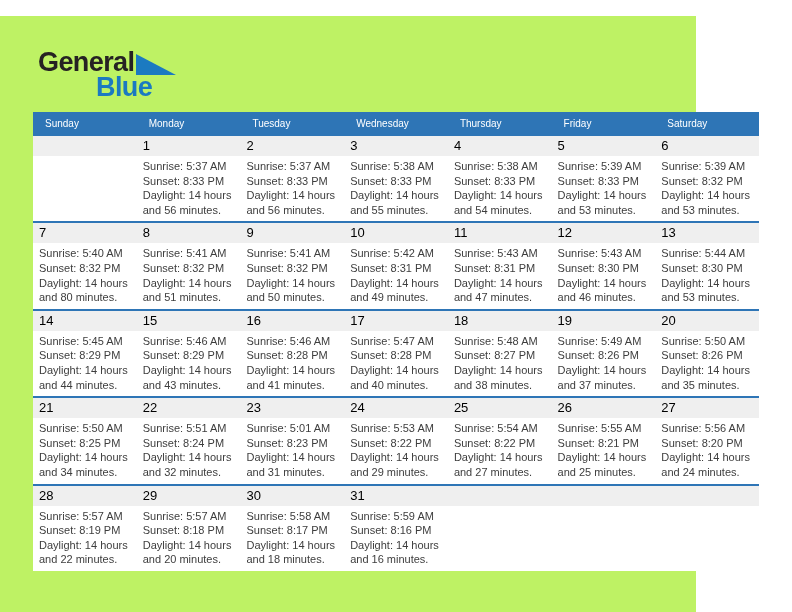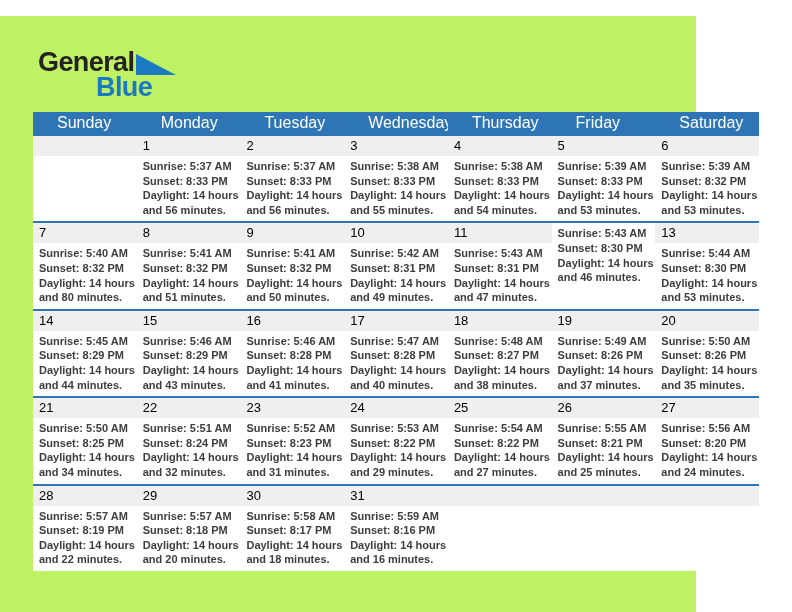--- a/index.html
+++ b/index.html
@@ -30,33 +30,33 @@
   .title-block { text-align:right; }
   .cal-title { font-size:30px; color:#000; line-height:1.05; font-weight:400; }
   .cal-subtitle { font-size:17px; color:#000; margin-top:9px; font-weight:400; }
 
   
   .calendar { margin:0 33px; width:726px; }
   .dow-row {
     display:flex; background:#2e75b6; height:22px; align-items:center;
   }
   .dow {
-    flex:1 1 0; color:#ffffff; font-size:16px; padding-left:24px;
+    flex:1 1 0; color:#ffffff; font-size:10px; padding-left:12px;
     white-space:nowrap; overflow:hidden;
   }
   .week-row {
     display:flex; border-top:2px solid #2e75b6; height:87.4px; overflow:hidden;
   }
   .day-cell { flex:1 1 0; overflow:hidden; background:#fff; }
   .day-number {
     height:20px; line-height:20px; background:#efefef;
     font-size:13px; color:#000; padding-left:6px;
   }
   .day-details {
-    padding:3px 1px 0 6px; font-size:11px; color:#3d3d3d; line-height:14.6px;font-weight:bold;
+    padding:3px 1px 0 6px; font-size:11px; color:#3d3d3d; line-height:14.6px;
   }
   .detail-line { white-space:nowrap; }
 </style>
 </head>
 <body>
 
 <div class="page">
 
   <div class="top">
     <div class="logo">
@@ -181,20 +181,21 @@
           <div class="day-cell">
             <div class="day-number">11</div>
             <div class="day-details">
               <div class="detail-line">Sunrise: 5:43 AM</div>
               <div class="detail-line">Sunset: 8:31 PM</div>
               <div class="detail-line">Daylight: 14 hours</div>
               <div class="detail-line">and 47 minutes.</div>
             </div>
           </div>
           <div class="day-cell">
+            <div class="day-number">12</div>
             <div class="day-details">
               <div class="detail-line">Sunrise: 5:43 AM</div>
               <div class="detail-line">Sunset: 8:30 PM</div>
               <div class="detail-line">Daylight: 14 hours</div>
               <div class="detail-line">and 46 minutes.</div>
             </div>
           </div>
           <div class="day-cell">
             <div class="day-number">13</div>
             <div class="day-details">
@@ -285,21 +286,21 @@
             <div class="day-details">
               <div class="detail-line">Sunrise: 5:51 AM</div>
               <div class="detail-line">Sunset: 8:24 PM</div>
               <div class="detail-line">Daylight: 14 hours</div>
               <div class="detail-line">and 32 minutes.</div>
             </div>
           </div>
           <div class="day-cell">
             <div class="day-number">23</div>
             <div class="day-details">
-              <div class="detail-line">Sunrise: 5:52 AM</div>
+              <div class="detail-line">Sunrise: 5:01 AM</div>
               <div class="detail-line">Sunset: 8:23 PM</div>
               <div class="detail-line">Daylight: 14 hours</div>
               <div class="detail-line">and 31 minutes.</div>
             </div>
           </div>
           <div class="day-cell">
             <div class="day-number">24</div>
             <div class="day-details">
               <div class="detail-line">Sunrise: 5:53 AM</div>
               <div class="detail-line">Sunset: 8:22 PM</div>

